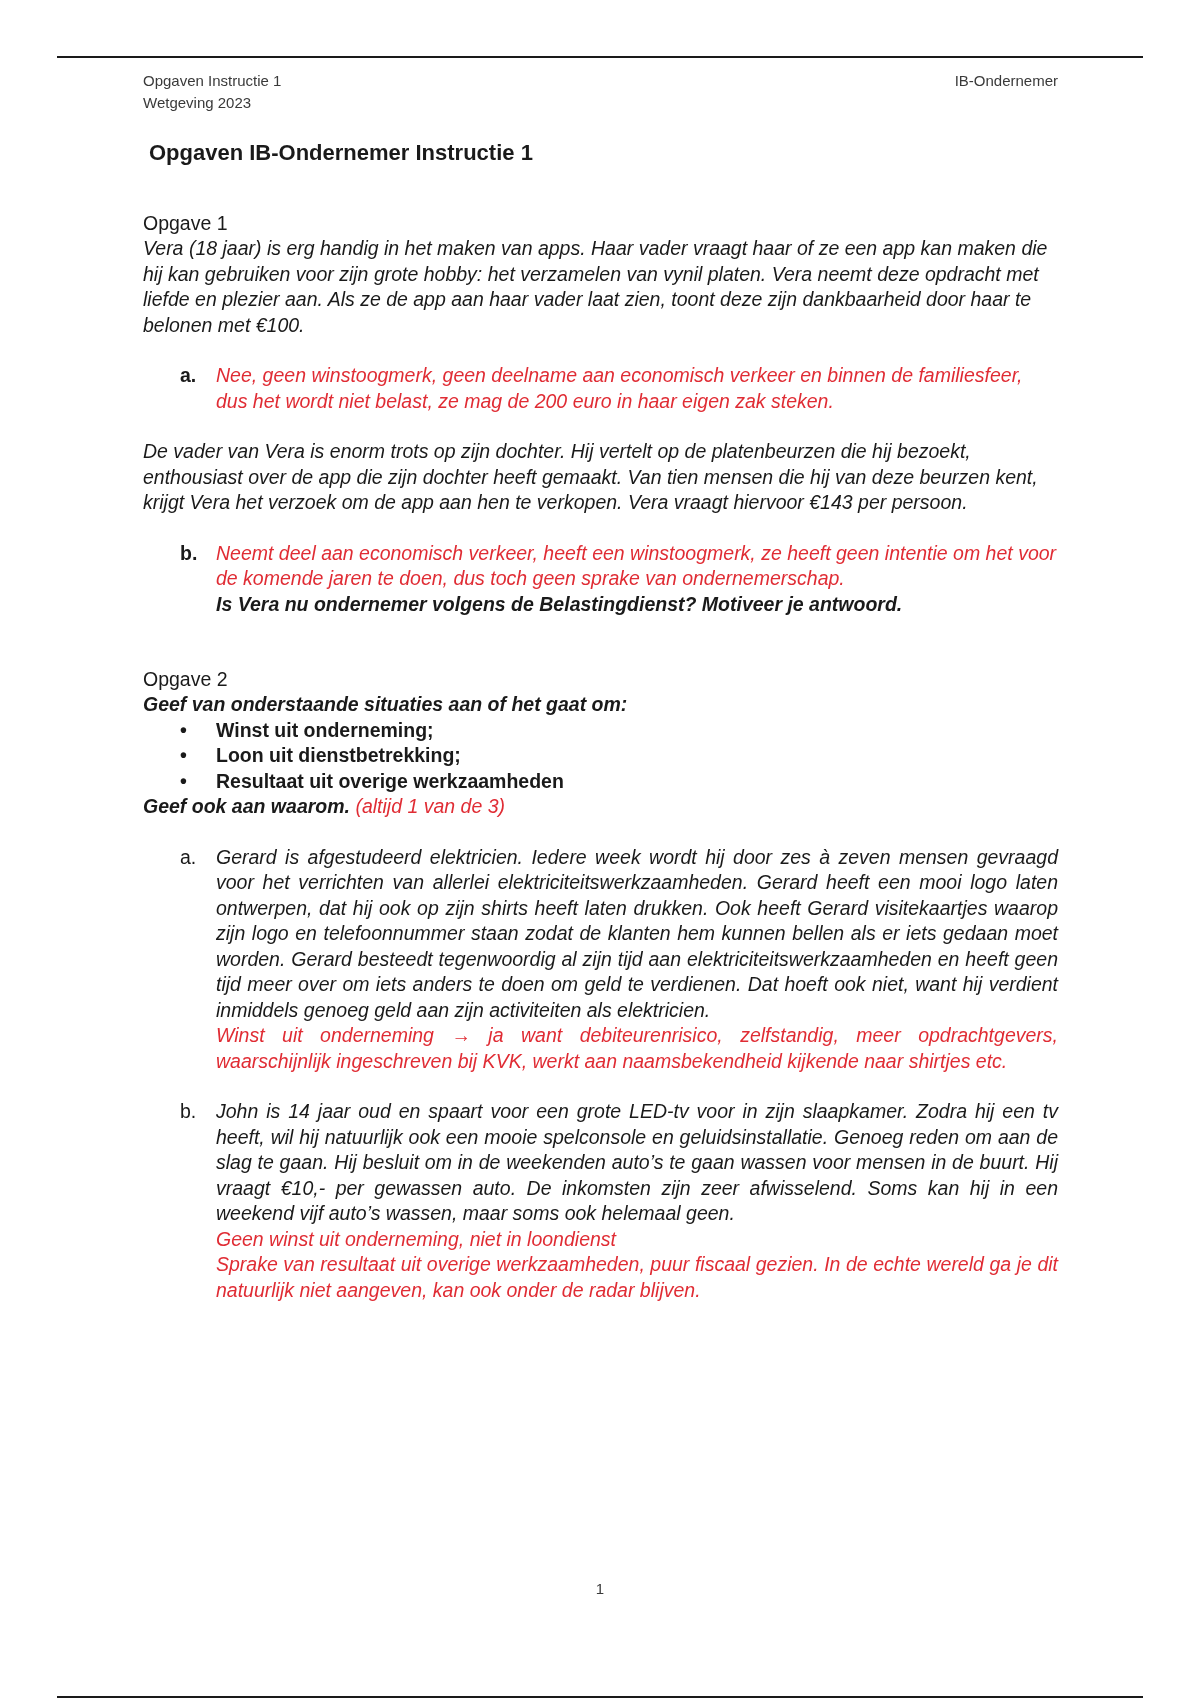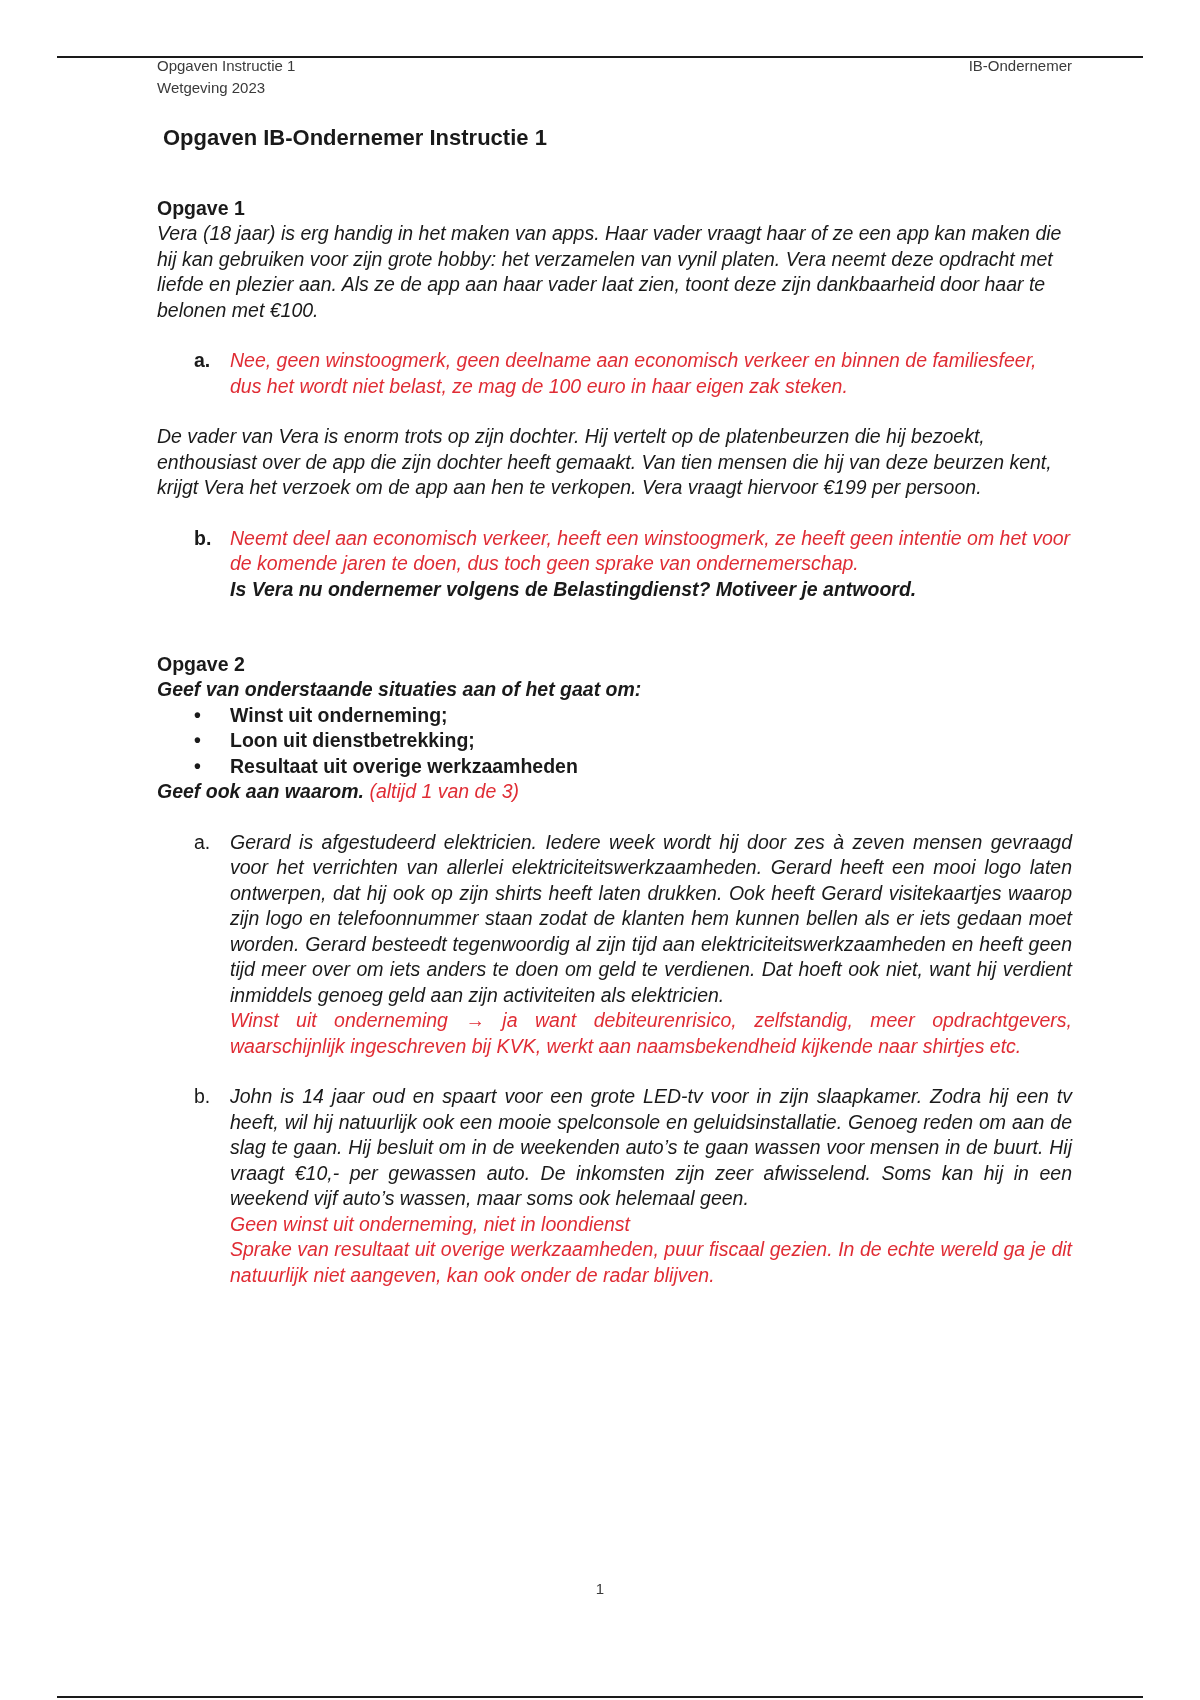--- a/index.html
+++ b/index.html
@@ -21,44 +21,43 @@
       width: 1086px;
       height: 2px;
       background: #1a1a1a;
     }
     .rule.top { top: 56px; }
     .rule.bottom { top: 1696px; }
 
     .page {
       position: absolute;
       left: 143px;
-      top: 55px;
+      top: 70px;
       width: 915px;
-      margin-left: 14px;
     }
     .header {
       display: flex;
       justify-content: space-between;
       font-size: 15px;
       line-height: 22px;
       color: #3a3a3a;
     }
     .header-left div { white-space: nowrap; }
 
     .doc-title {
       margin-top: 26px;
       margin-left: 6px;
       font-size: 22px;
       font-weight: bold;
       line-height: 26px;
     }
 
     .section-heading {
       font-size: 19.5px;
-      font-weight: bold;
+      font-weight: normal;
       line-height: 25px;
     }
     .p {
       font-size: 19.5px;
       line-height: 25.5px;
       margin: 0;
       font-style: italic;
     }
     .justify { text-align: justify; }
     .answer { color: #e02c34; }
@@ -120,25 +119,25 @@
 
   <div class="doc-title">Opgaven IB-Ondernemer Instructie 1</div>
 
   <section style="margin-top:45px;">
     <div class="section-heading">Opgave 1</div>
     <p class="p">Vera (18 jaar) is erg handig in het maken van apps. Haar vader vraagt haar of ze een app kan maken die hij kan gebruiken voor zijn grote hobby: het verzamelen van vynil platen. Vera neemt deze opdracht met liefde en plezier aan. Als ze de app aan haar vader laat zien, toont deze zijn dankbaarheid door haar te belonen met €100.</p>
 
     <div class="q" style="margin-top:25px;">
       <div class="marker bold">a.</div>
       <div class="body">
-        <p class="p answer">Nee, geen winstoogmerk, geen deelname aan economisch verkeer en binnen de familiesfeer, dus het wordt niet belast, ze mag de 100 euro in haar eigen zak steken.</p>
+        <p class="p answer">Nee, geen winstoogmerk, geen deelname aan economisch verkeer en binnen de familiesfeer, dus het wordt niet belast, ze mag de 200 euro in haar eigen zak steken.</p>
       </div>
     </div>
 
-    <p class="p" style="margin-top:25px;">De vader van Vera is enorm trots op zijn dochter. Hij vertelt op de platenbeurzen die hij bezoekt, enthousiast over de app die zijn dochter heeft gemaakt. Van tien mensen die hij van deze beurzen kent, krijgt Vera het verzoek om de app aan hen te verkopen. Vera vraagt hiervoor €199 per persoon.</p>
+    <p class="p" style="margin-top:25px;">De vader van Vera is enorm trots op zijn dochter. Hij vertelt op de platenbeurzen die hij bezoekt, enthousiast over de app die zijn dochter heeft gemaakt. Van tien mensen die hij van deze beurzen kent, krijgt Vera het verzoek om de app aan hen te verkopen. Vera vraagt hiervoor €143 per persoon.</p>
 
     <div class="q" style="margin-top:25px;">
       <div class="marker bold">b.</div>
       <div class="body">
         <p class="p answer">Neemt deel aan economisch verkeer, heeft een winstoogmerk, ze heeft geen intentie om het voor de komende jaren te doen, dus toch geen sprake van ondernemerschap.</p>
         <p class="p bold">Is Vera nu ondernemer volgens de Belastingdienst? Motiveer je antwoord.</p>
       </div>
     </div>
   </section>
 

